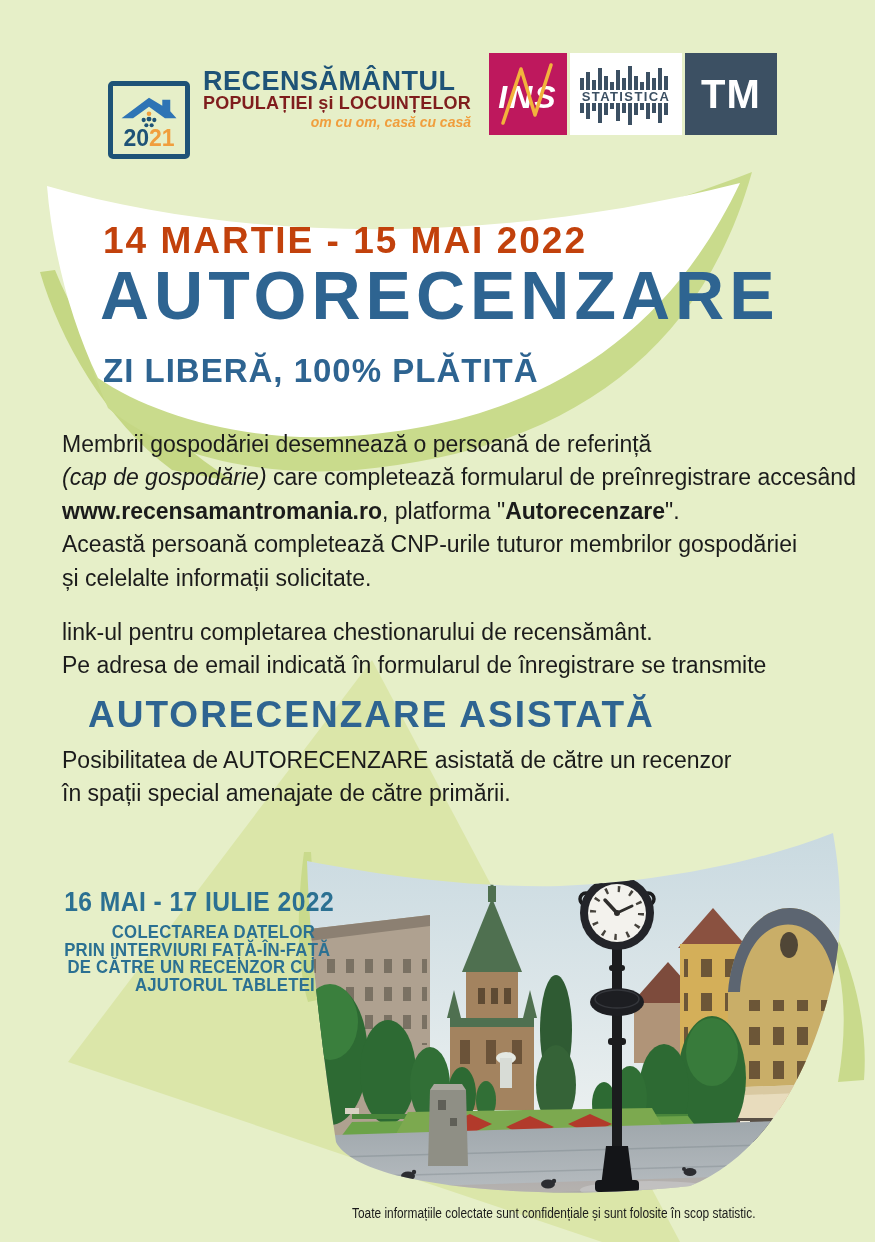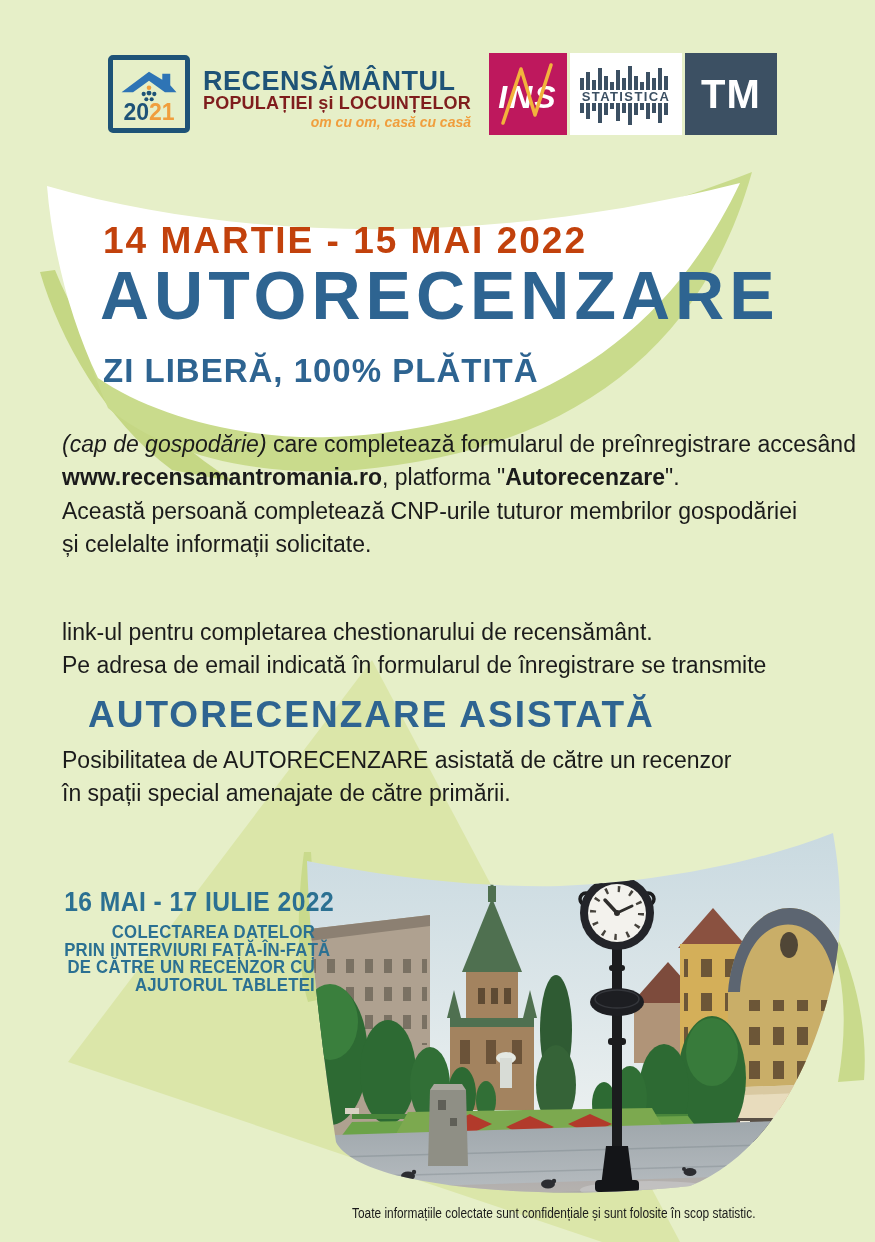--- a/index.html
+++ b/index.html
@@ -7,21 +7,21 @@
     position:relative;width:875px;height:1242px;overflow:hidden;
     background:#E6EFC8;
     font-family:"Liberation Sans", sans-serif;
   }
   .bg-art{position:absolute;left:0;top:0;z-index:0;}
   .layer{position:absolute;z-index:2;}
 
   
   .logos{left:0;top:53px;width:875px;height:86px;}
   .census-logo{position:absolute;left:108px;top:2px;display:flex;gap:13px;align-items:flex-start;}
-  .census-badge{width:72px;height:68px;border:5px solid #1E5377;border-radius:5px;display:flex;align-items:center;justify-content:center;}
+  .census-badge{width:72px;height:68px;border:5px solid #1E5377;border-radius:5px;display:flex;align-items:center;justify-content:center;margin-top:26px;}
   .census-title{padding-top:13px;}
   .census-title .l1{font-size:27px;font-weight:800;color:#1E5377;letter-spacing:.5px;line-height:26px;}
   .census-title .l2{font-size:18px;font-weight:700;color:#7f1d1d;letter-spacing:.2px;line-height:19px;}
   .census-title .l3{font-size:14px;font-weight:700;font-style:italic;color:#F09E3D;text-align:right;line-height:18px;}
   .ins-group{position:absolute;right:98px;top:0;display:flex;gap:3px;height:82px;}
   .ins-box{width:78px;height:82px;background:#be185d;position:relative;overflow:hidden;}
   .stat-box{width:112px;height:82px;background:#ffffff;display:flex;flex-direction:column;align-items:center;justify-content:center;}
   .stat-label{font-size:13px;font-weight:700;color:#3C5063;letter-spacing:1.4px;line-height:13px;}
   .tm-box{width:92px;height:82px;background:#3C5063;display:flex;align-items:center;justify-content:center;
           font-size:40px;font-weight:800;color:#ffffff;letter-spacing:1px;}
@@ -286,20 +286,21 @@
       </div>
       <div class="tm-box">TM</div>
     </div>
   </div>
 
   <div class="layer hero-date">14 MARTIE - 15 MAI 2022</div>
   <div class="layer hero-title">AUTORECENZARE</div>
   <div class="layer hero-sub">ZI LIBERĂ, 100% PLĂTITĂ</div>
 
   <div class="layer copy intro">
+    <div><span>Membrii gospodăriei desemnează o persoană de referință</span></div>
     <div><span class="it">(cap de gospodărie)</span><span> care completează formularul de preînregistrare accesând</span></div>
     <div><span class="bd">www.recensamantromania.ro</span><span>, platforma "</span><span class="bd">Autorecenzare</span><span>".</span></div>
     <div><span>Această persoană completează CNP-urile tuturor membrilor gospodăriei</span></div>
     <div><span>și celelalte informații solicitate.</span></div>
   </div>
 
   <div class="layer copy email-note">
     <div>link-ul pentru completarea chestionarului de recensământ.</div>
     <div>Pe adresa de email indicată în formularul de înregistrare se transmite</div>
   </div>

